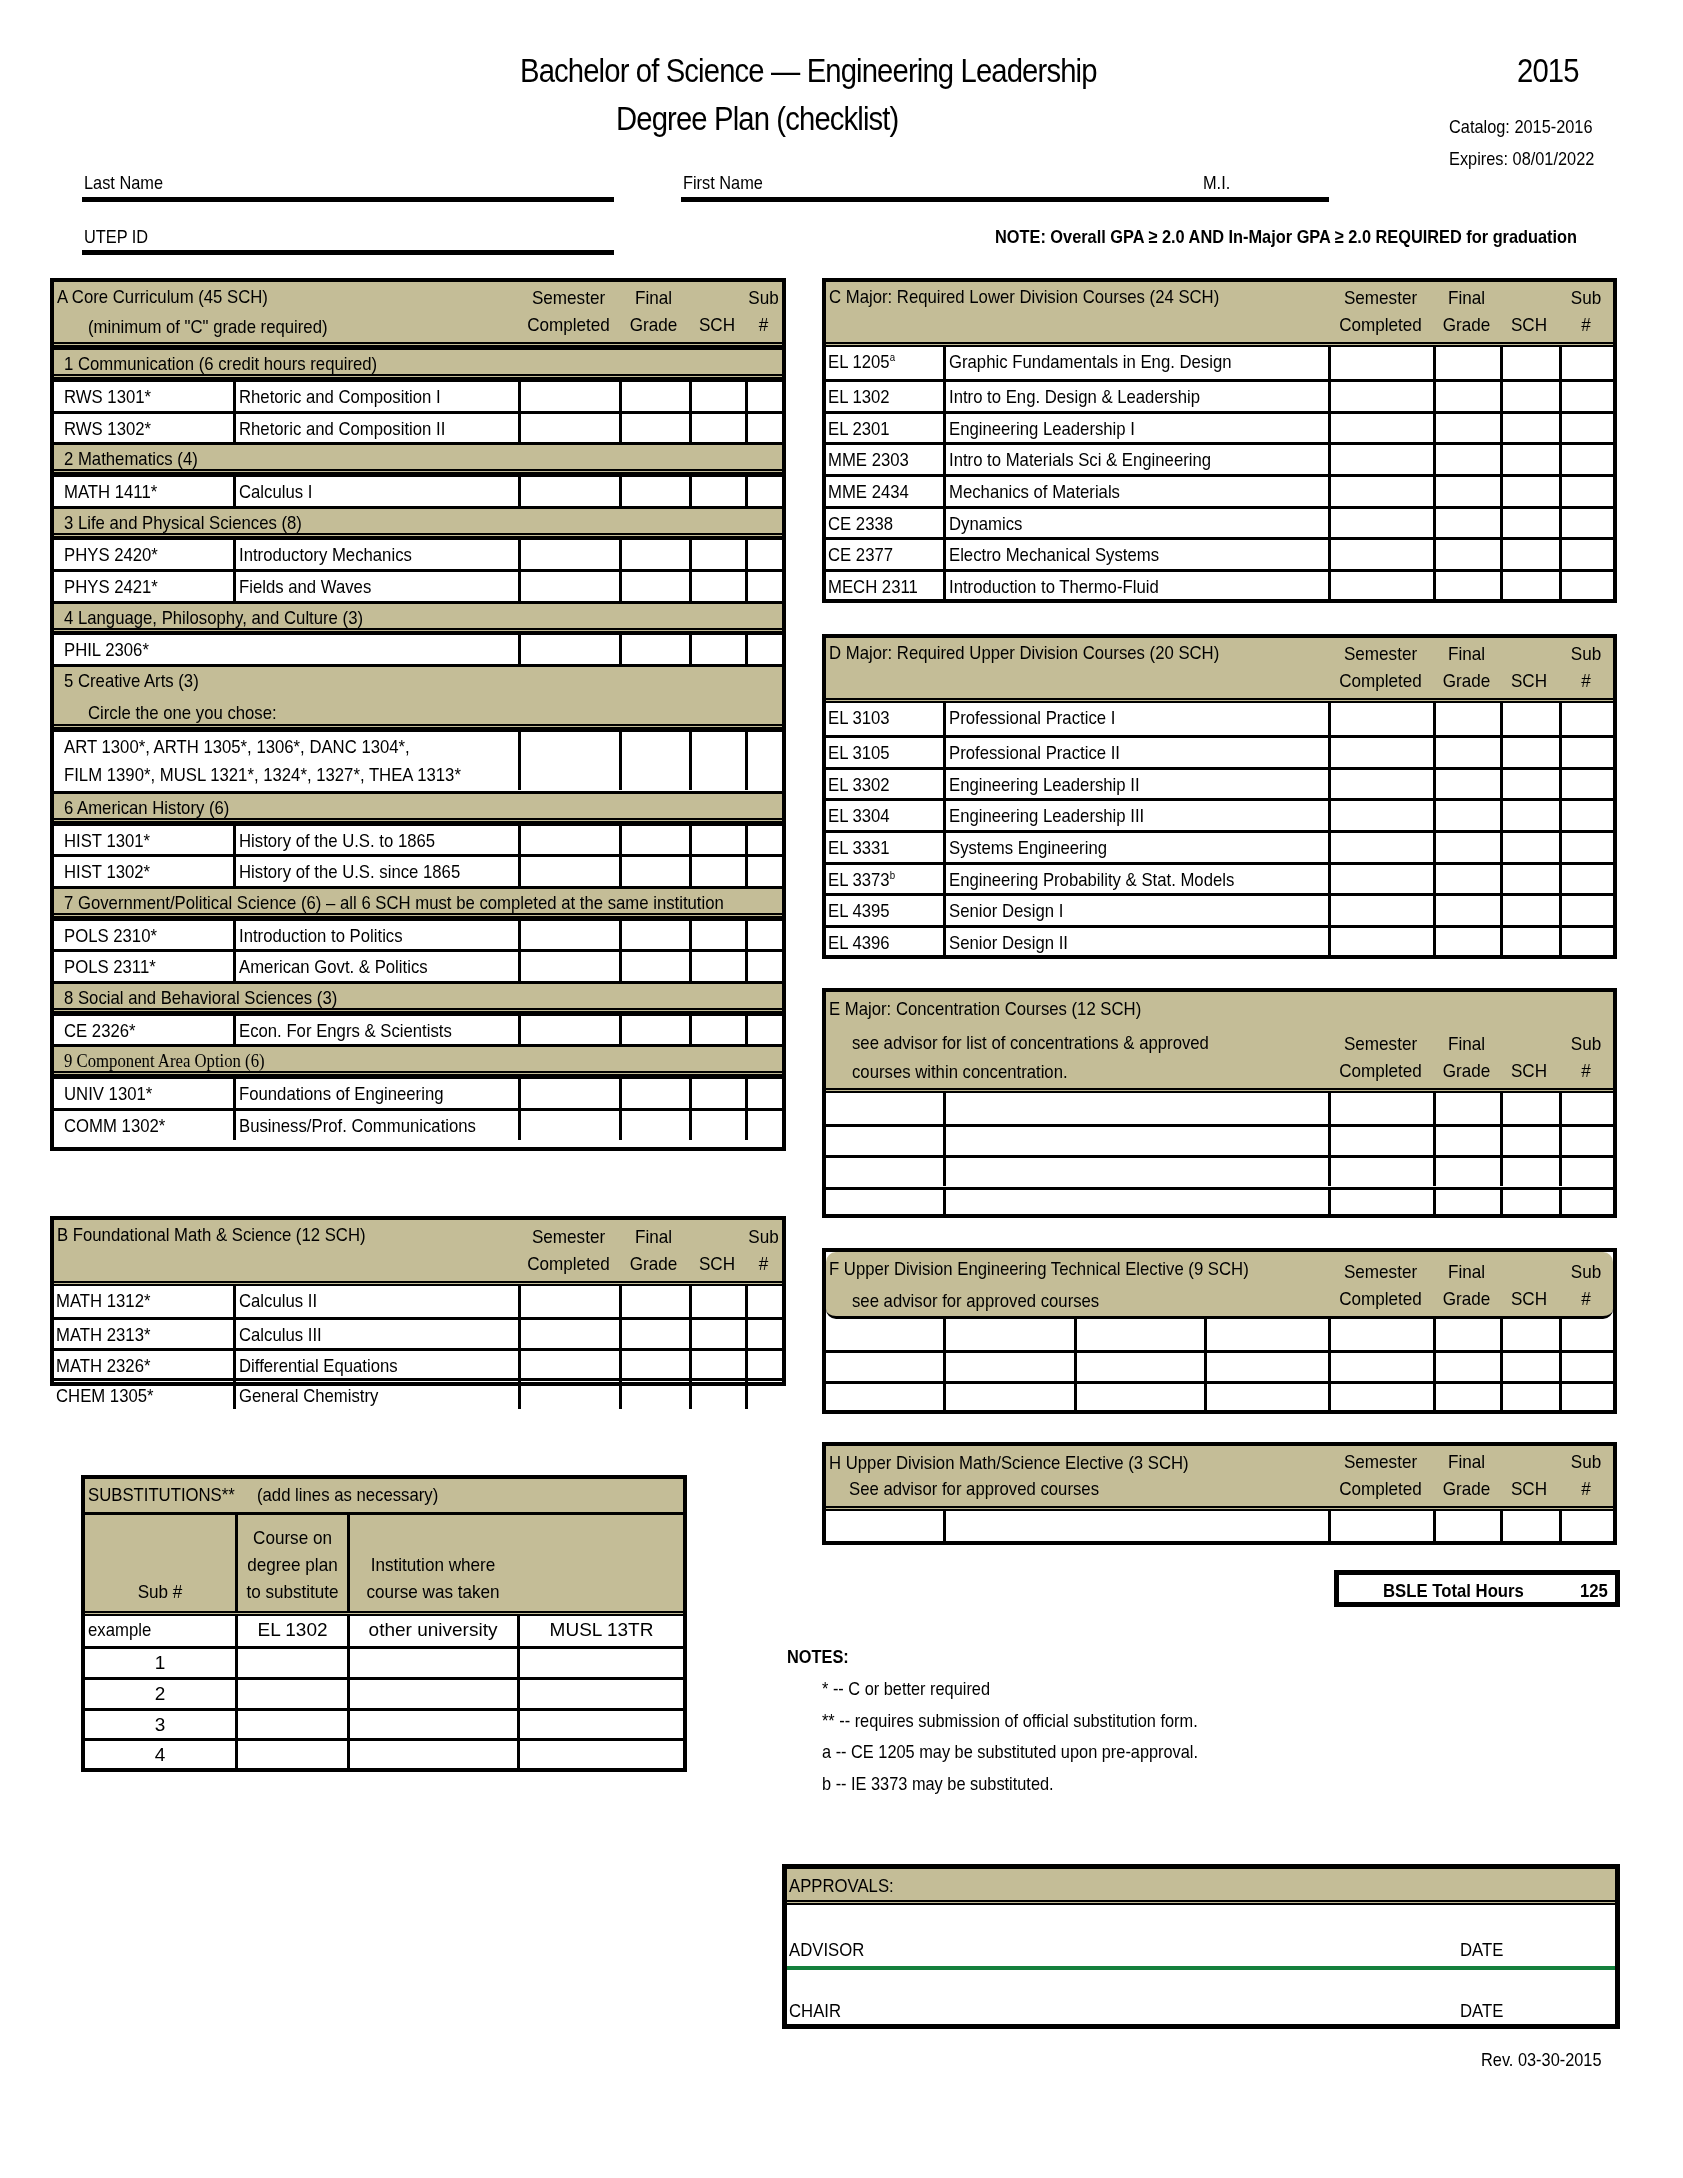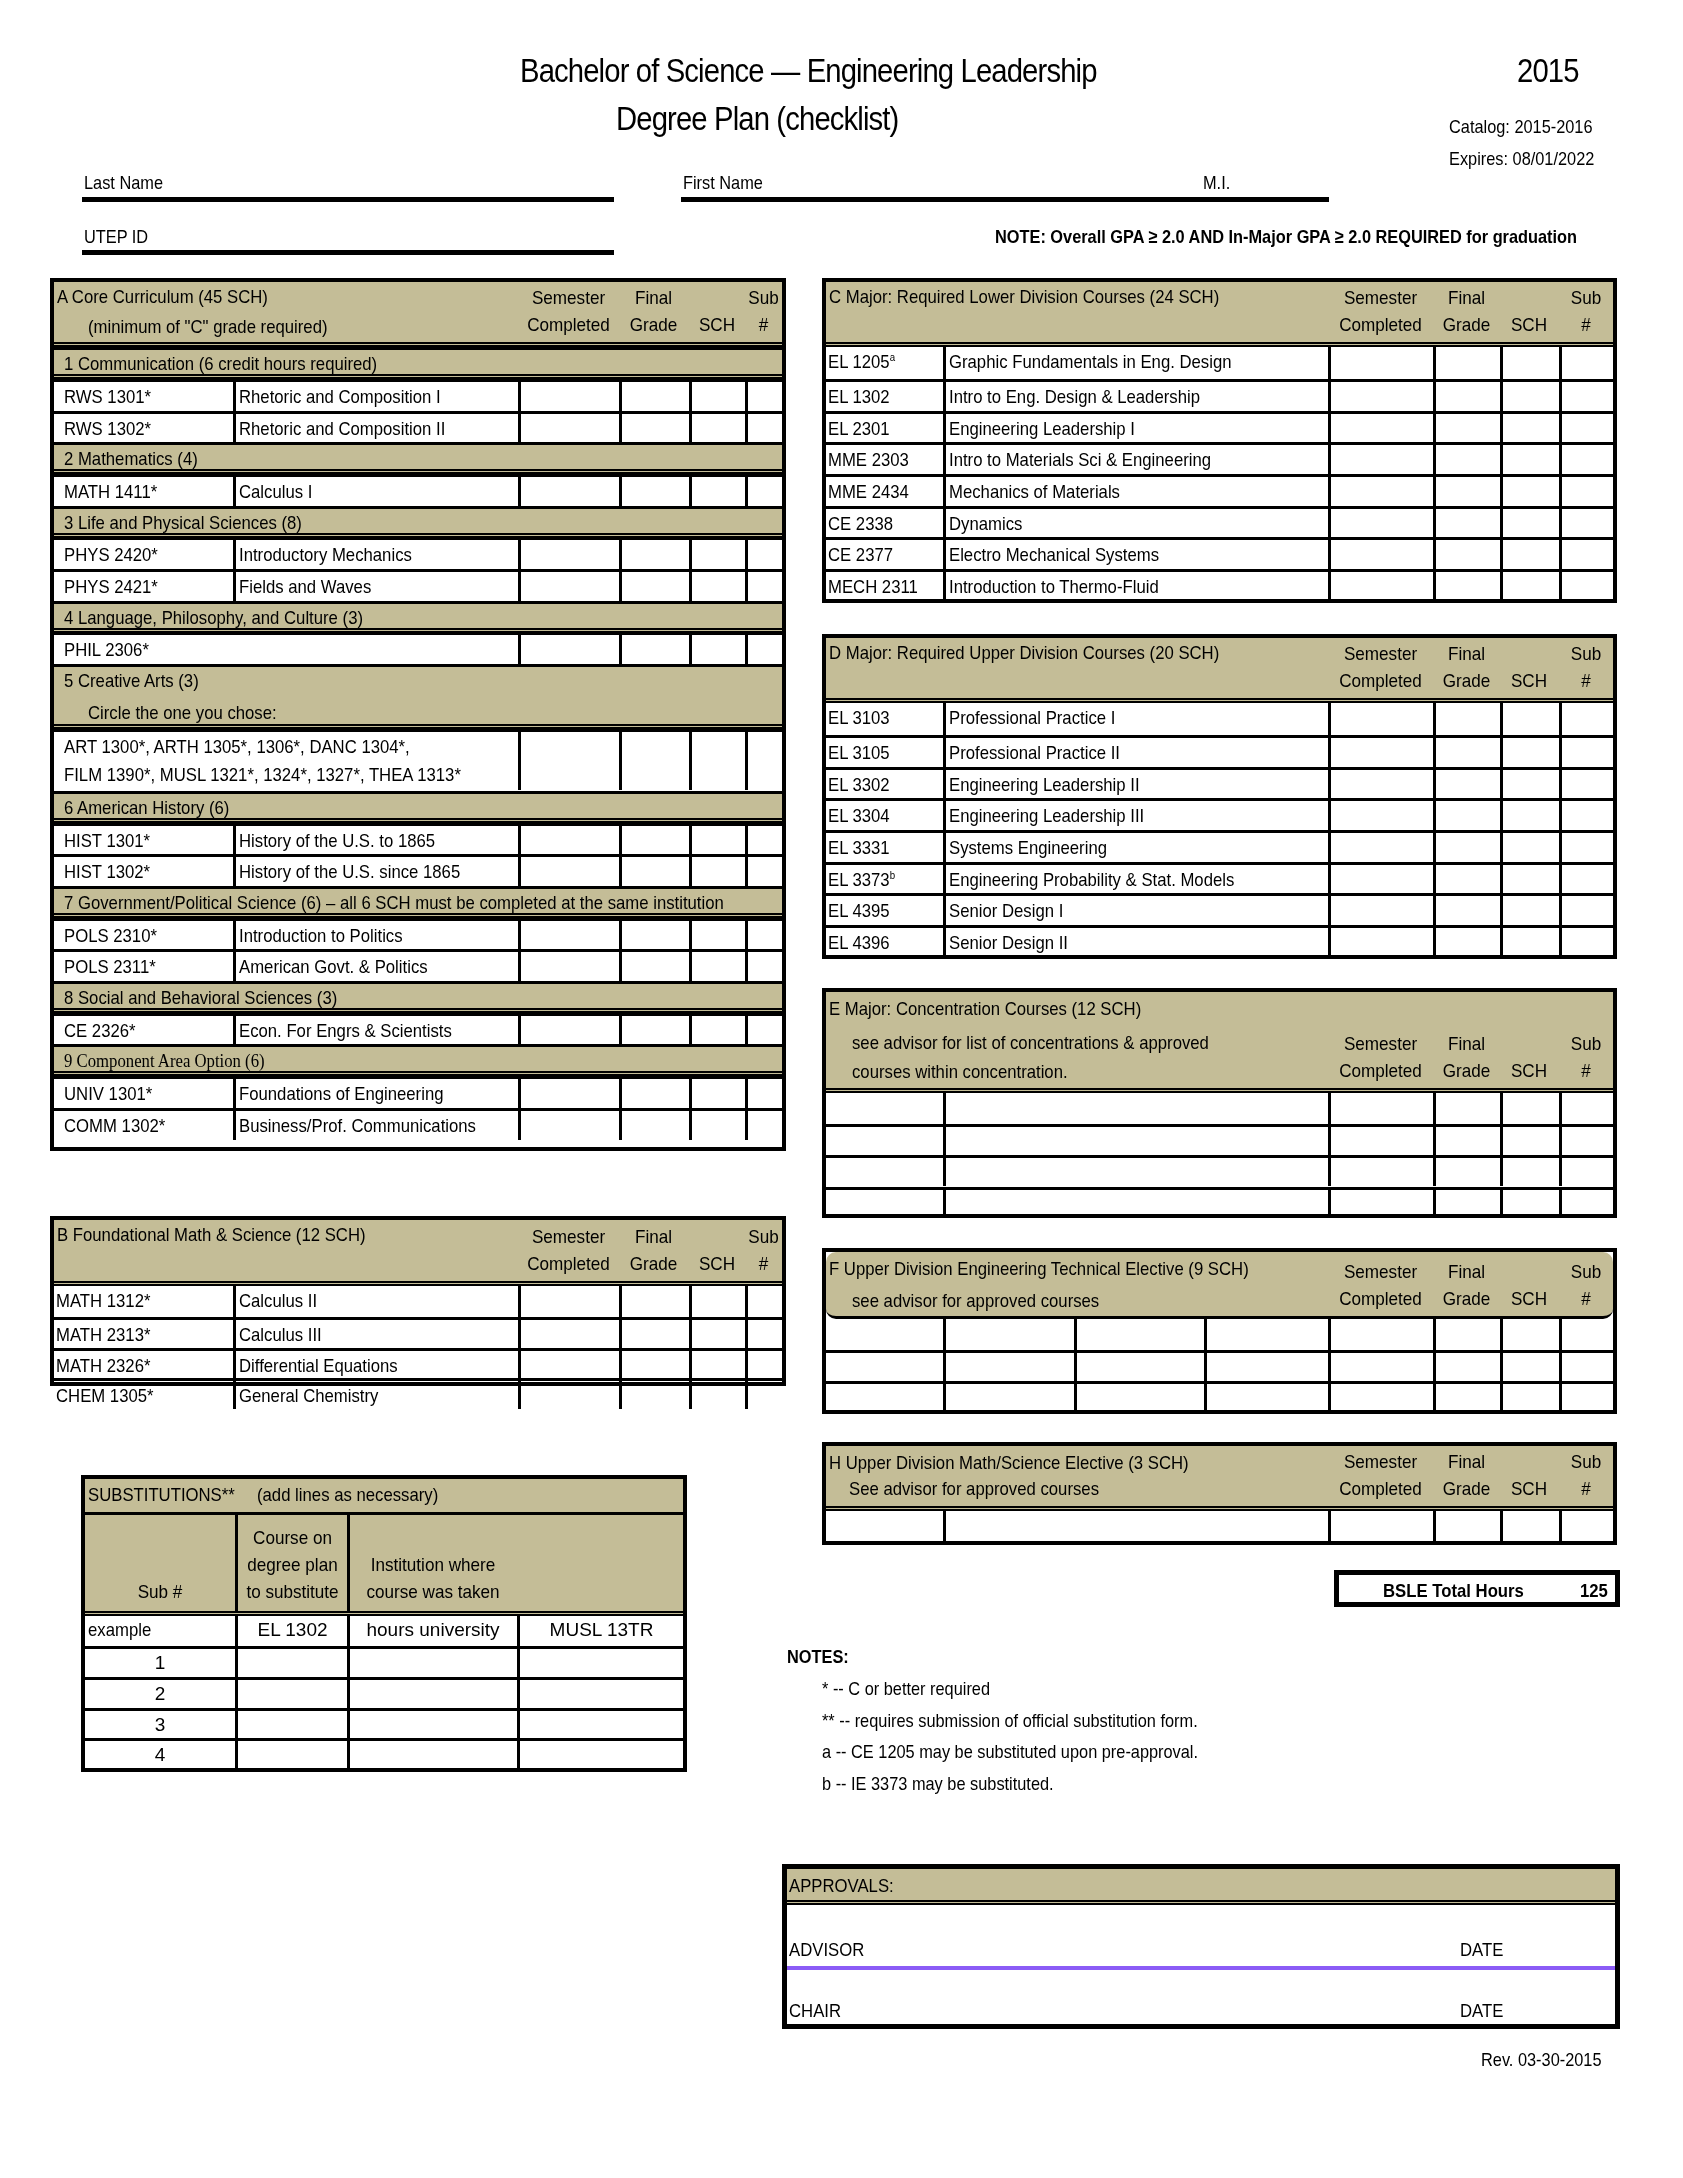--- a/index.html
+++ b/index.html
@@ -315,21 +315,21 @@
         </div>
       </div>
       <div class="row" style="top:137px; height:31px; border-top:none;">
         <div class="cell" style="left:0px; width:150px; border-left:none;">
           <div style="position:absolute; left:3px; transform:scaleX(0.88); transform-origin:left center; top:3px; font-size:19px; white-space:nowrap;">example</div>
         </div>
         <div class="cell" style="left:150px; width:112px;">
           <div style="position:absolute; left:0; right:0; text-align:center; top:3px; font-size:19px; white-space:nowrap;">EL 1302</div>
         </div>
         <div class="cell" style="left:262px; width:169px;">
-          <div style="position:absolute; left:0; right:0; text-align:center; top:3px; font-size:19px; white-space:nowrap;">hours university</div>
+          <div style="position:absolute; left:0; right:0; text-align:center; top:3px; font-size:19px; white-space:nowrap;">other university</div>
         </div>
         <div class="cell" style="left:432px; width:166px;">
           <div style="position:absolute; left:0; right:0; text-align:center; top:3px; font-size:19px; white-space:nowrap;">MUSL 13TR</div>
         </div>
       </div>
       <div class="row" style="top:167px; height:31px;">
         <div class="cell" style="left:0px; width:150px; border-left:none;">
           <div style="position:absolute; left:0; right:0; text-align:center; top:3px; font-size:19px; white-space:nowrap;">1</div>
         </div>
         <div class="cell" style="left:150px; width:112px;">
@@ -750,20 +750,20 @@
   </div>
 
 <div class="box" style="left:782px; top:1864px; width:838px; height:165px; border-width:5px;">
   <div class="hdr" style="height:36px;">
     <div class="txt" style="left:2px; top:6px;">APPROVALS:</div>
   </div>
   <div class="row" style="top:36px; height:61px; border-top:none;">
     <div class="txt" style="left:2px; top:34px;">ADVISOR</div>
     <div class="txt" style="left:673px; top:34px;">DATE</div>
   </div>
-  <div class="row" style="top:97px; height:61px; border-top:4px solid #8b5cf6;">
+  <div class="row" style="top:97px; height:61px; border-top:4px solid #15803d;">
     <div class="txt" style="left:2px; top:30px;">CHAIR</div>
     <div class="txt" style="left:673px; top:30px;">DATE</div>
   </div>
 </div>
 
 <div class="abs small narrow" style="left:1481px; top:2049px;">Rev. 03-30-2015</div>
 
 
 </body></html>

